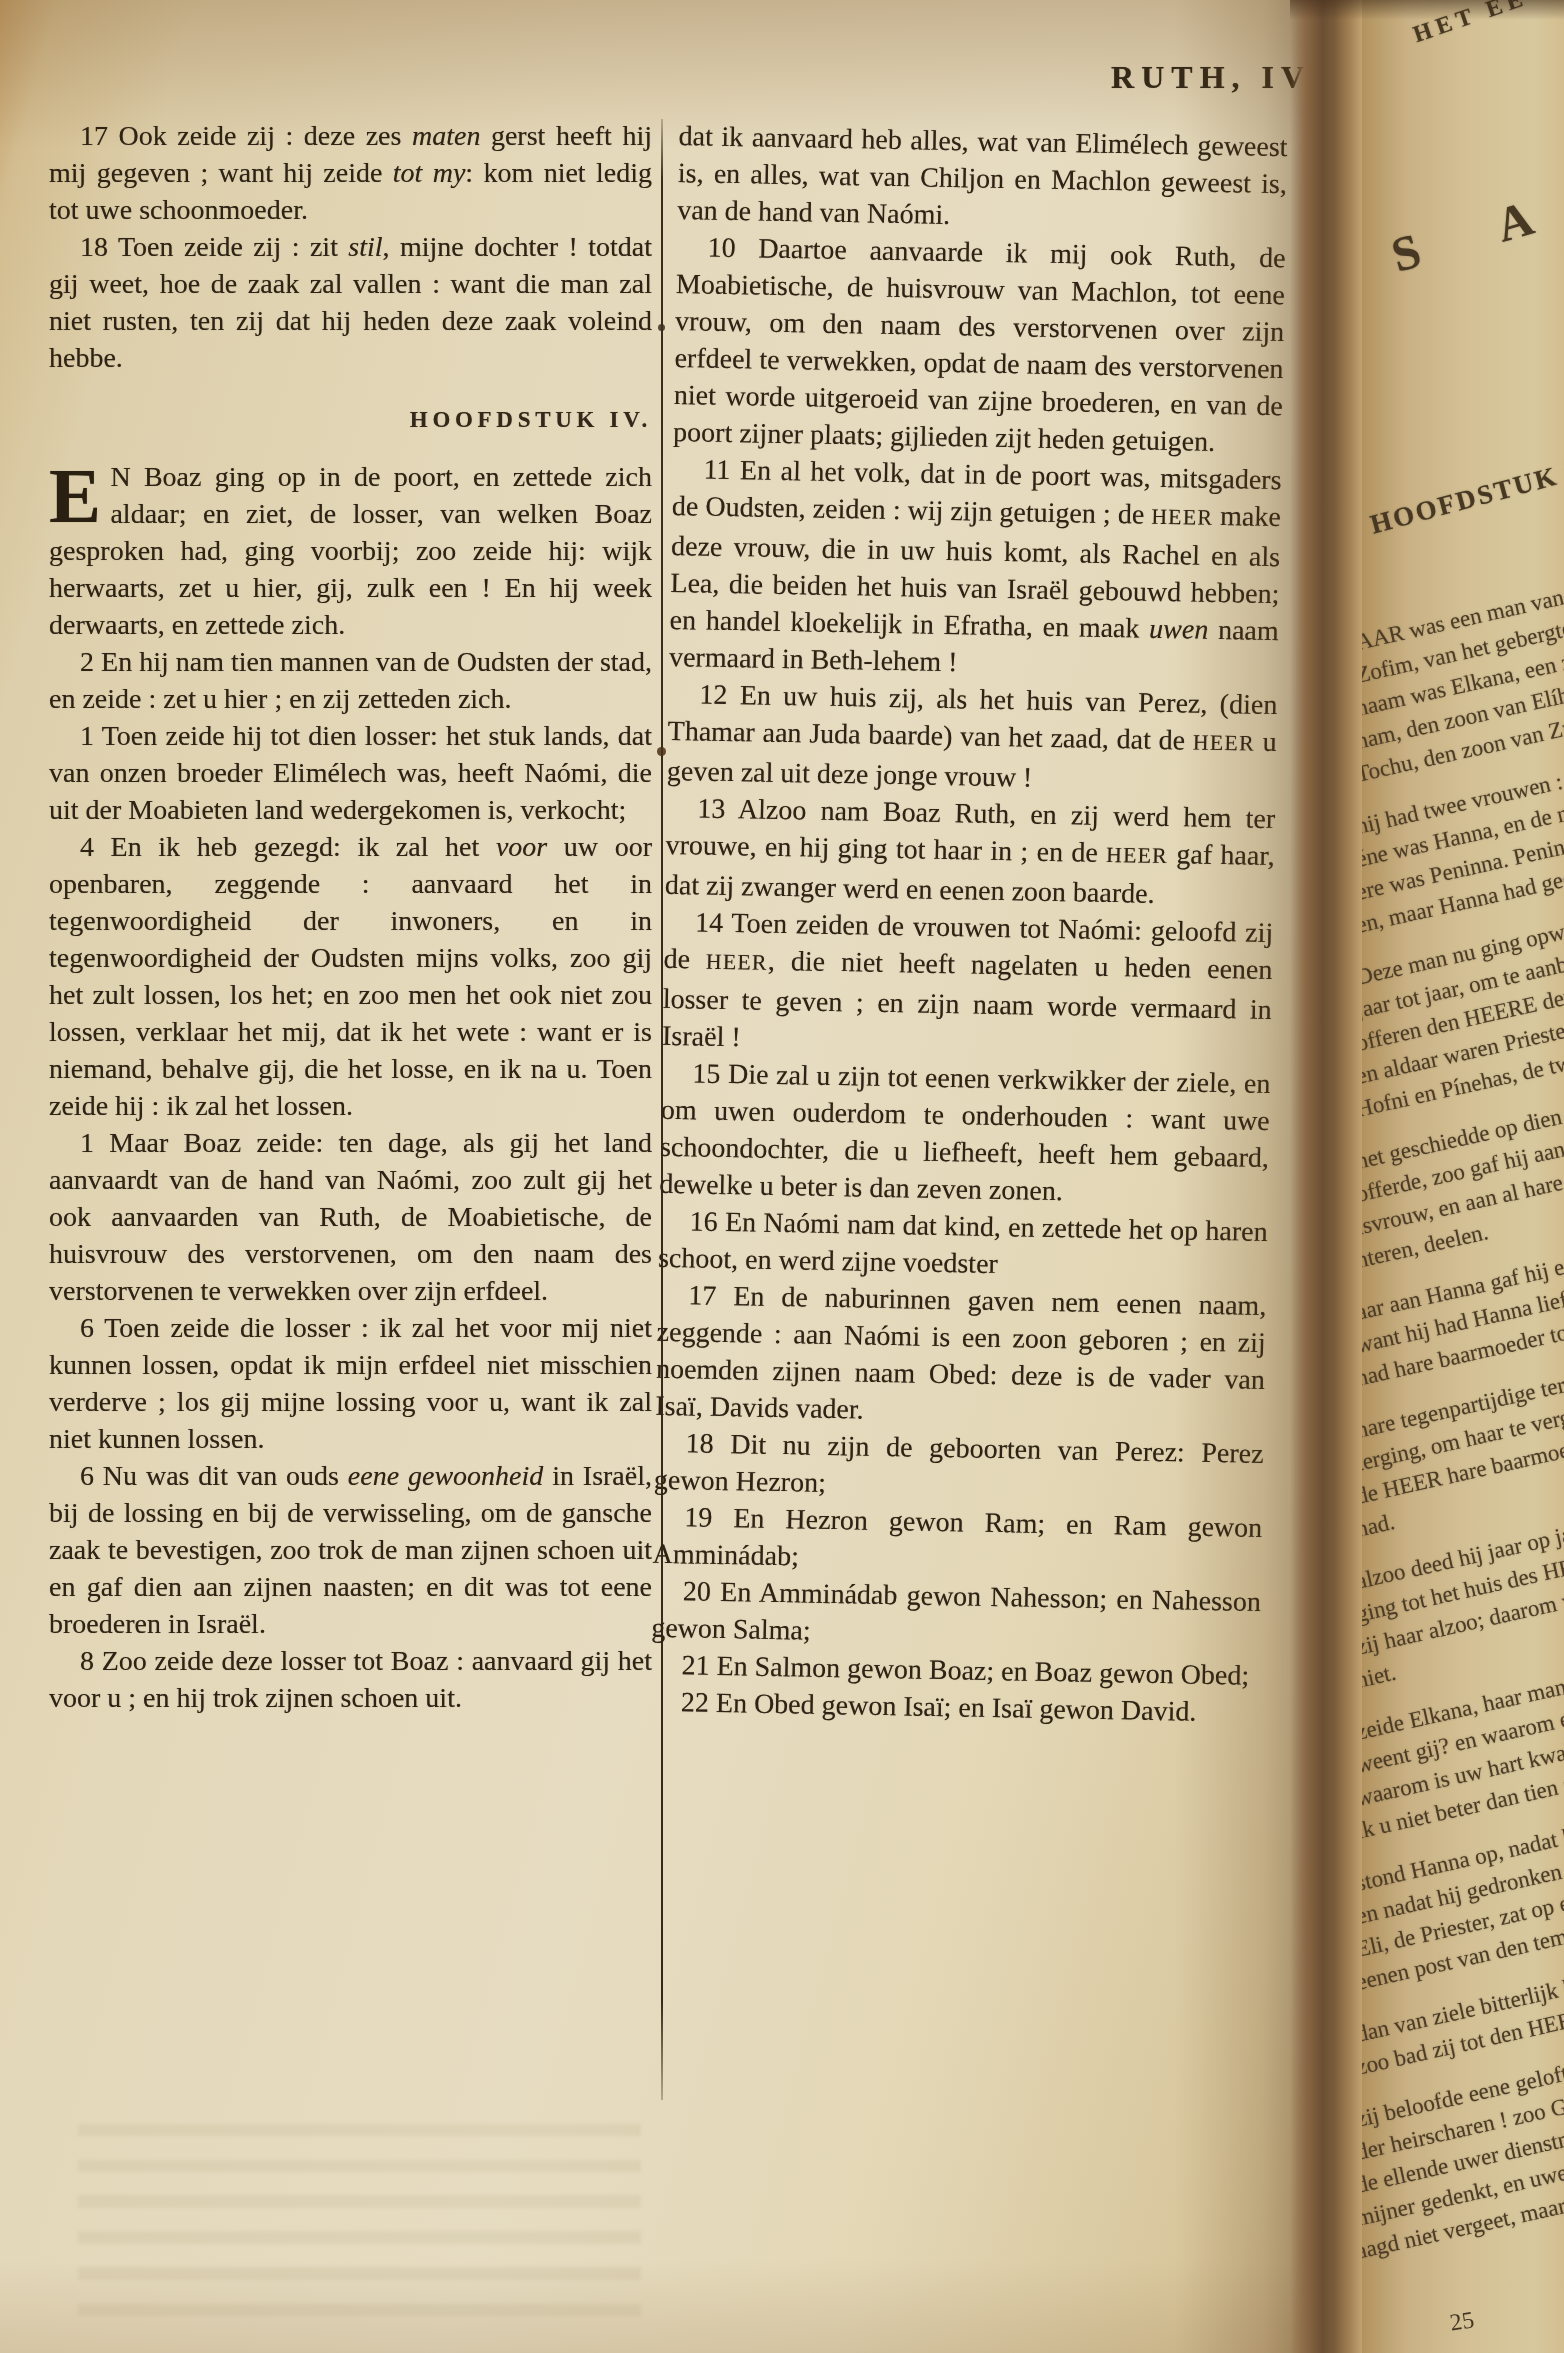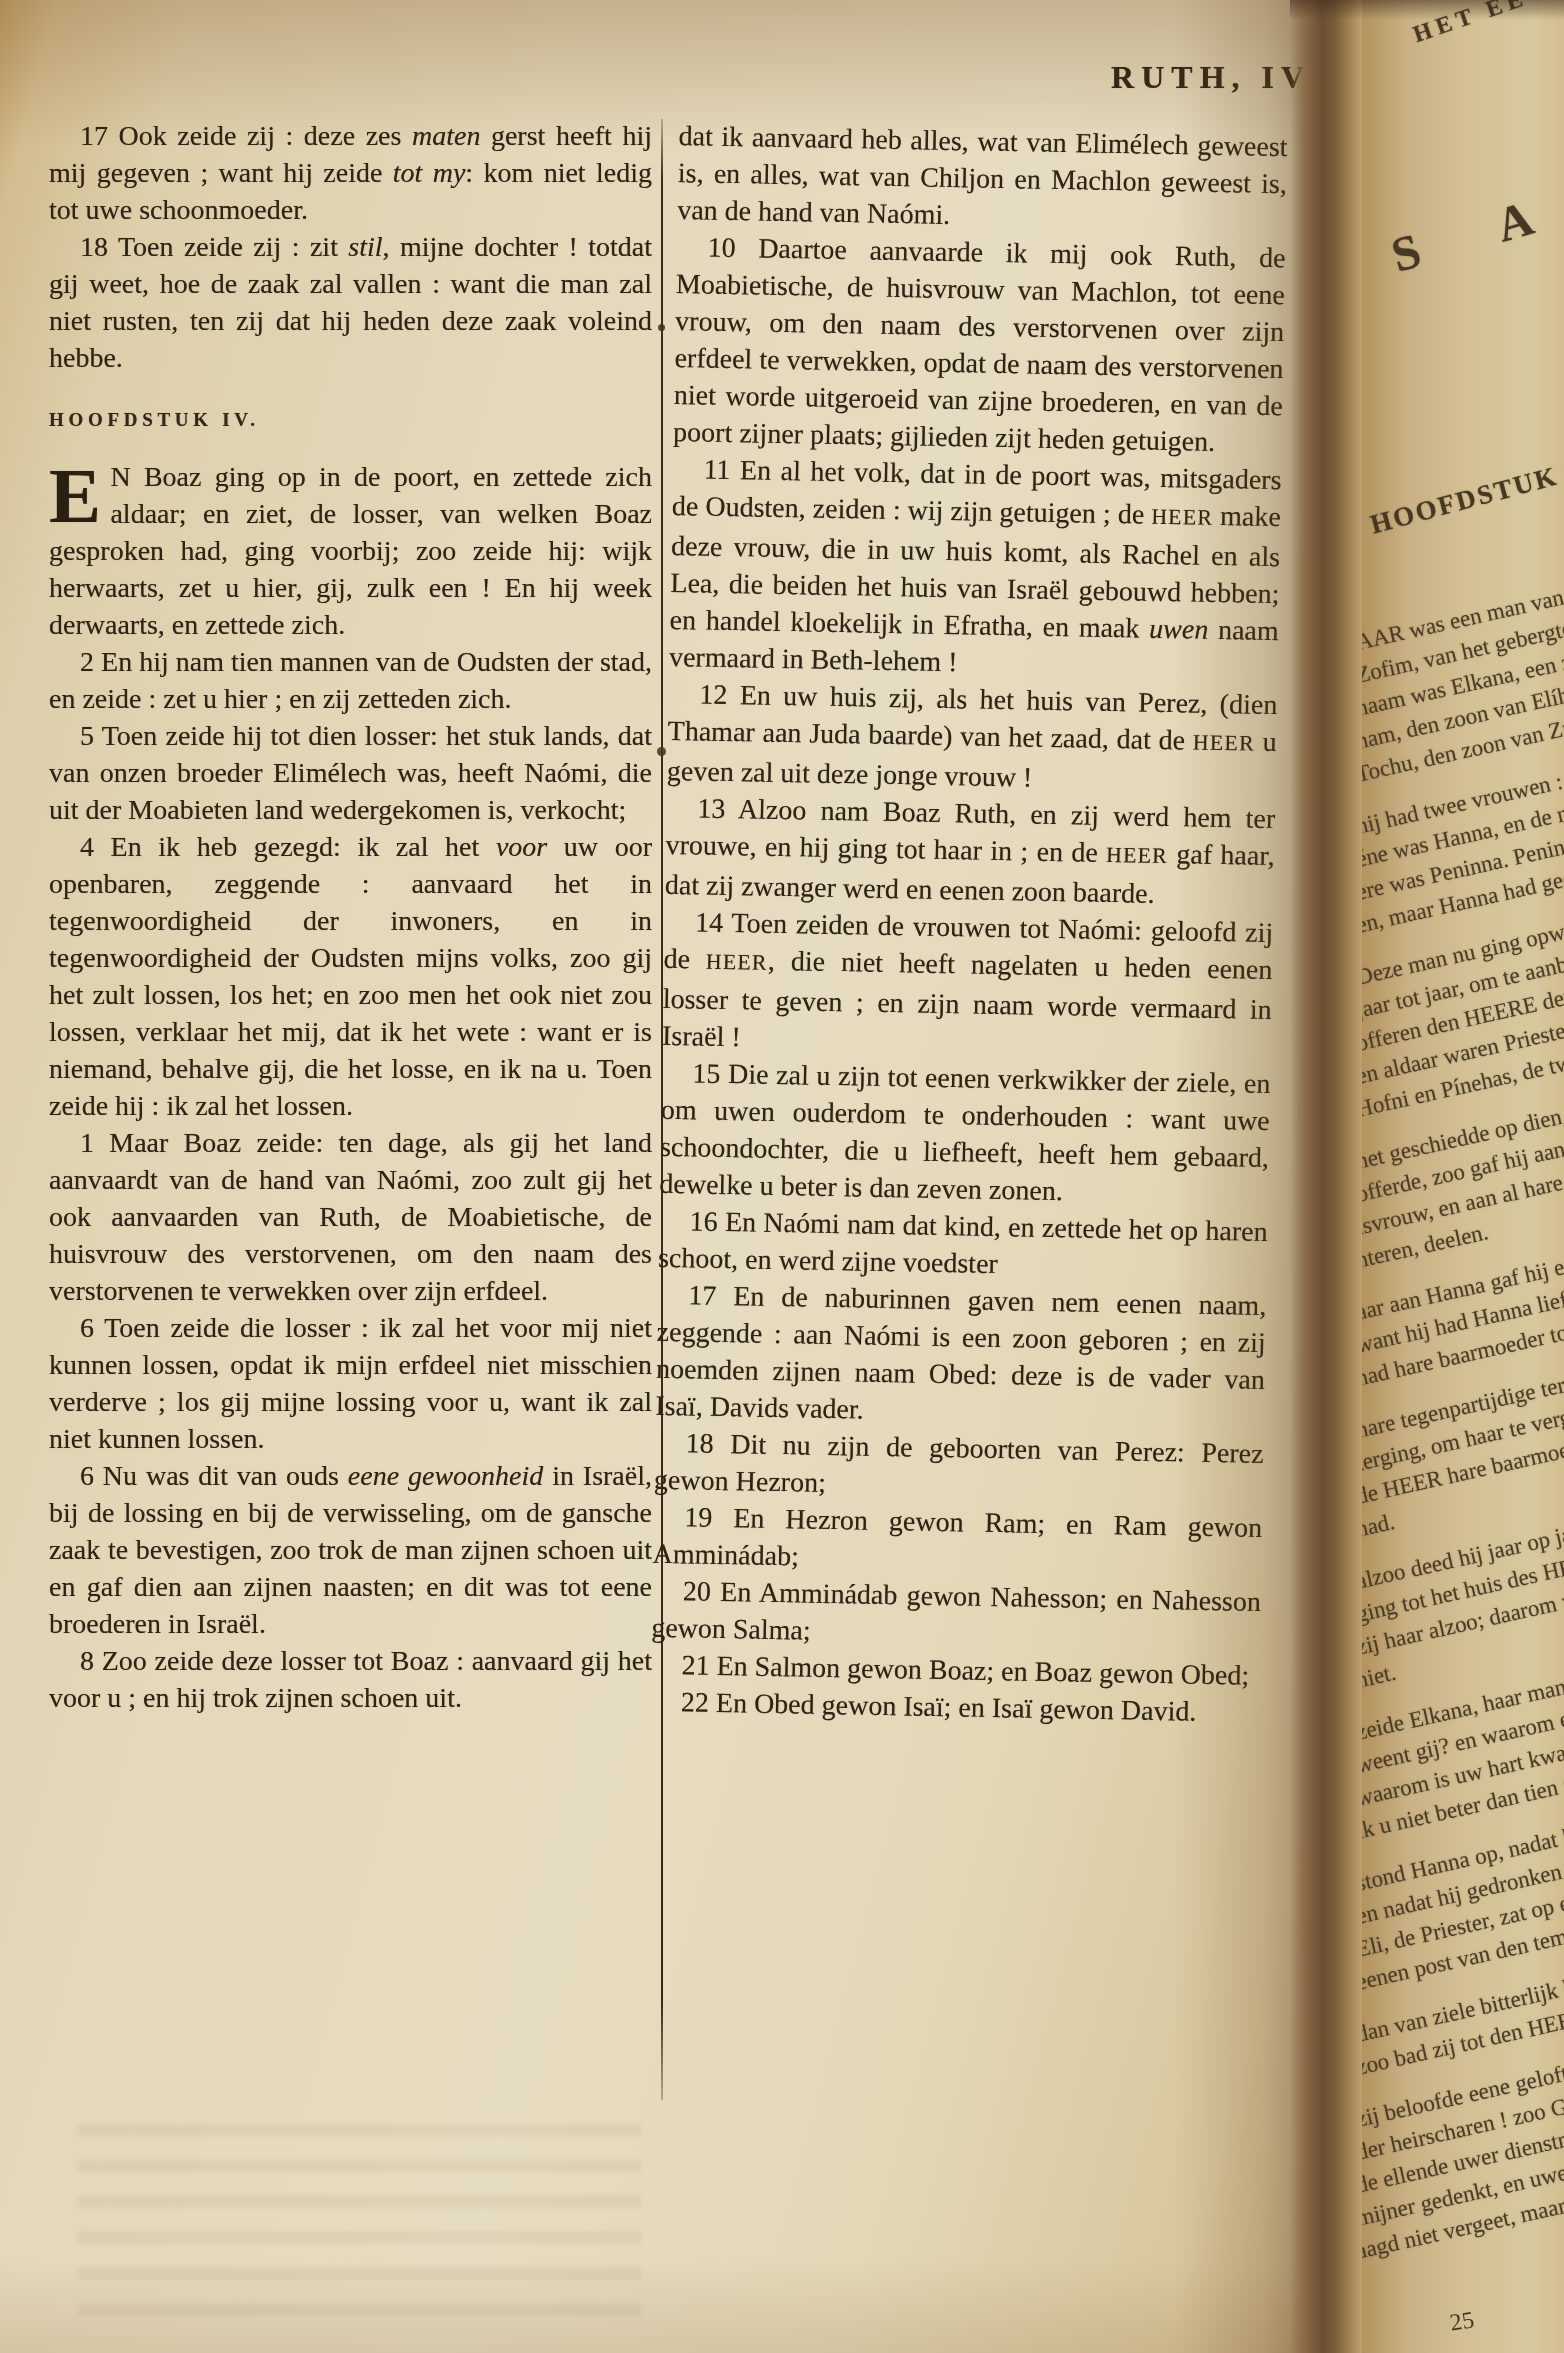--- a/index.html
+++ b/index.html
@@ -46,21 +46,21 @@
   .verse{margin:0;text-align:justify;text-indent:31px;}
   .verse.cont{text-indent:0;}
   .verse.dropv{text-indent:0;}
   .it{font-style:italic;}
   .sc{font-size:0.78em;letter-spacing:1.2px;}
   .dropcap{
     float:left;font-size:78px;line-height:61px;font-weight:bold;
     padding:6.3px 9.4px 0 0;color:#2a2012;
   }
   .chapter-heading{
-    text-align:left;font-size:19px;font-weight:bold;
+    text-align:right;font-size:23px;font-weight:bold;
     letter-spacing:4.7px;margin:25px 0 20.3px 0;color:#33281a;
   }
   .divider{
     position:absolute;left:661px;top:119px;width:2.3px;height:1981px;
     background:linear-gradient(180deg, rgba(58,44,29,.25), #3a2c1d 3%, #352818 95%, rgba(58,44,29,.3));
   }
   .ink-dot{
     position:absolute;width:7px;height:7px;border-radius:50%;
     background:#3c2d1b;opacity:.85;
   }
@@ -126,21 +126,21 @@
     <div class="top-shade"></div>
     <div class="bottom-shade"></div>
     <div class="page-header">RUTH, IV.</div>
 
     <div class="col" id="col-left">
         <p class="verse"><span>17 Ook zeide zij : deze zes </span><span class="it">maten</span><span> gerst heeft hij mij gegeven ; want hij zeide </span><span class="it">tot my</span><span>: kom niet ledig tot uwe schoonmoeder.</span></p>
         <p class="verse"><span>18 Toen zeide zij : zit </span><span class="it">stil</span><span>, mijne dochter ! totdat gij weet, hoe de zaak zal vallen : want die man zal niet rusten, ten zij dat hij heden deze zaak voleind hebbe.</span></p>
         <div class="chapter-heading">HOOFDSTUK IV.</div>
         <p class="verse dropv"><span class="dropcap">E</span><span>N Boaz ging op in de poort, en zettede zich aldaar; en ziet, de losser, van welken Boaz gesproken had, ging voorbij; zoo zeide hij: wijk herwaarts, zet u hier, gij, zulk een ! En hij week derwaarts, en zettede zich.</span></p>
         <p class="verse"><span>2 En hij nam tien mannen van de Oudsten der stad, en zeide : zet u hier ; en zij zetteden zich.</span></p>
-        <p class="verse"><span>5 Toen zeide hij tot dien losser: het stuk lands, dat van onzen broeder Elimélech was, heeft Naómi, die uit der Moabieten land wedergekomen is, verkocht;</span></p>
+        <p class="verse"><span>1 Toen zeide hij tot dien losser: het stuk lands, dat van onzen broeder Elimélech was, heeft Naómi, die uit der Moabieten land wedergekomen is, verkocht;</span></p>
         <p class="verse"><span>4 En ik heb gezegd: ik zal het </span><span class="it">voor</span><span> uw oor openbaren, zeggende : aanvaard het in tegenwoordigheid der inwoners, en in tegenwoordigheid der Oudsten mijns volks, zoo gij het zult lossen, los het; en zoo men het ook niet zou lossen, verklaar het mij, dat ik het wete : want er is niemand, behalve gij, die het losse, en ik na u. Toen zeide hij : ik zal het lossen.</span></p>
         <p class="verse"><span>1 Maar Boaz zeide: ten dage, als gij het land aanvaardt van de hand van Naómi, zoo zult gij het ook aanvaarden van Ruth, de Moabietische, de huisvrouw des verstorvenen, om den naam des verstorvenen te verwekken over zijn erfdeel.</span></p>
         <p class="verse"><span>6 Toen zeide die losser : ik zal het voor mij niet kunnen lossen, opdat ik mijn erfdeel niet misschien verderve ; los gij mijne lossing voor u, want ik zal niet kunnen lossen.</span></p>
         <p class="verse"><span>6 Nu was dit van ouds </span><span class="it">eene gewoonheid</span><span> in Israël, bij de lossing en bij de verwisseling, om de gansche zaak te bevestigen, zoo trok de man zijnen schoen uit en gaf dien aan zijnen naasten; en dit was tot eene broederen in Israël.</span></p>
         <p class="verse"><span>8 Zoo zeide deze losser tot Boaz : aanvaard gij het voor u ; en hij trok zijnen schoen uit.</span></p>
       </div>
     <div class="divider"></div>
     <div class="col" id="col-right">
         <p class="verse cont"><span>dat ik aanvaard heb alles, wat van Elimélech geweest is, en alles, wat van Chiljon en Machlon geweest is, van de hand van Naómi.</span></p>
         <p class="verse"><span>10 Daartoe aanvaarde ik mij ook Ruth, de Moabietische, de huisvrouw van Machlon, tot eene vrouw, om den naam des verstorvenen over zijn erfdeel te verwekken, opdat de naam des verstorvenen niet worde uitgeroeid van zijne broederen, en van de poort zijner plaats; gijlieden zijt heden getuigen.</span></p>

